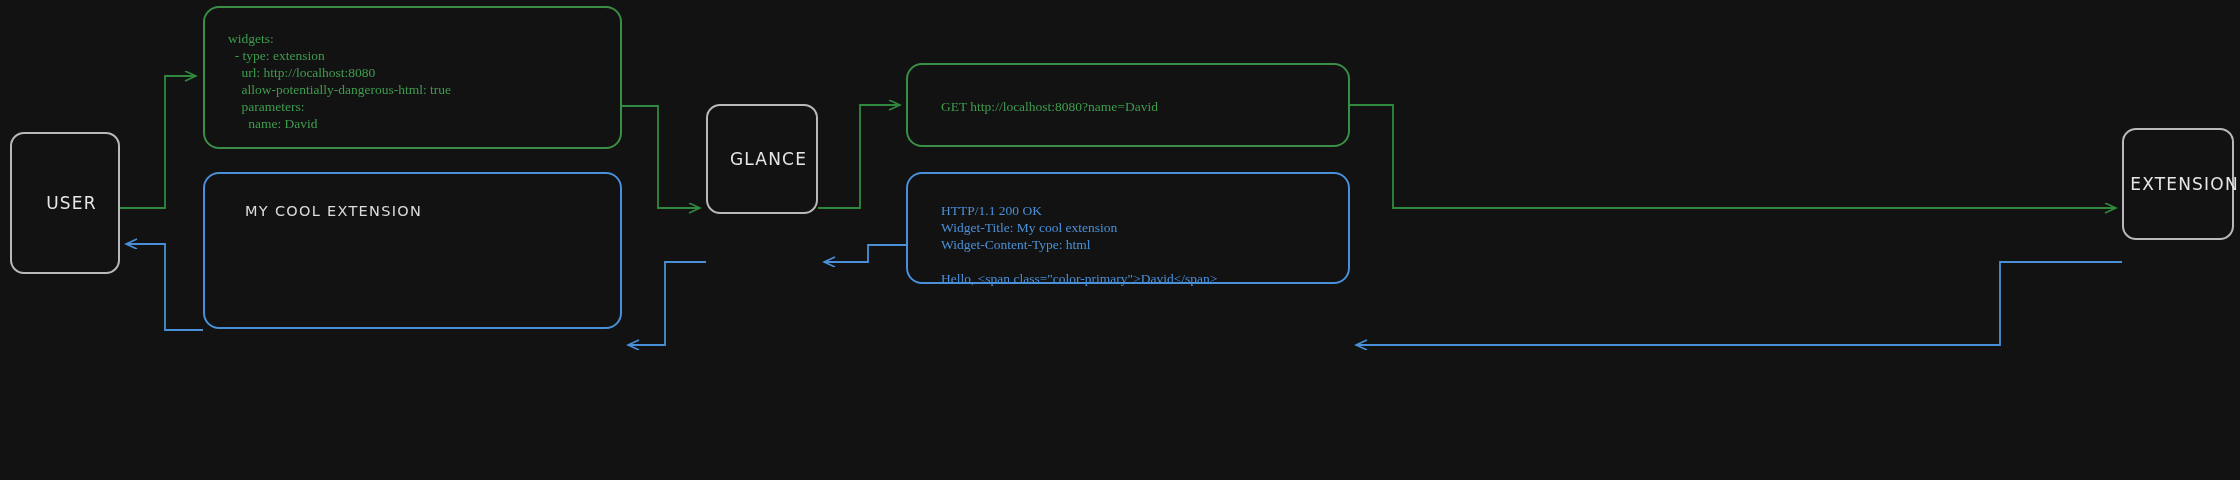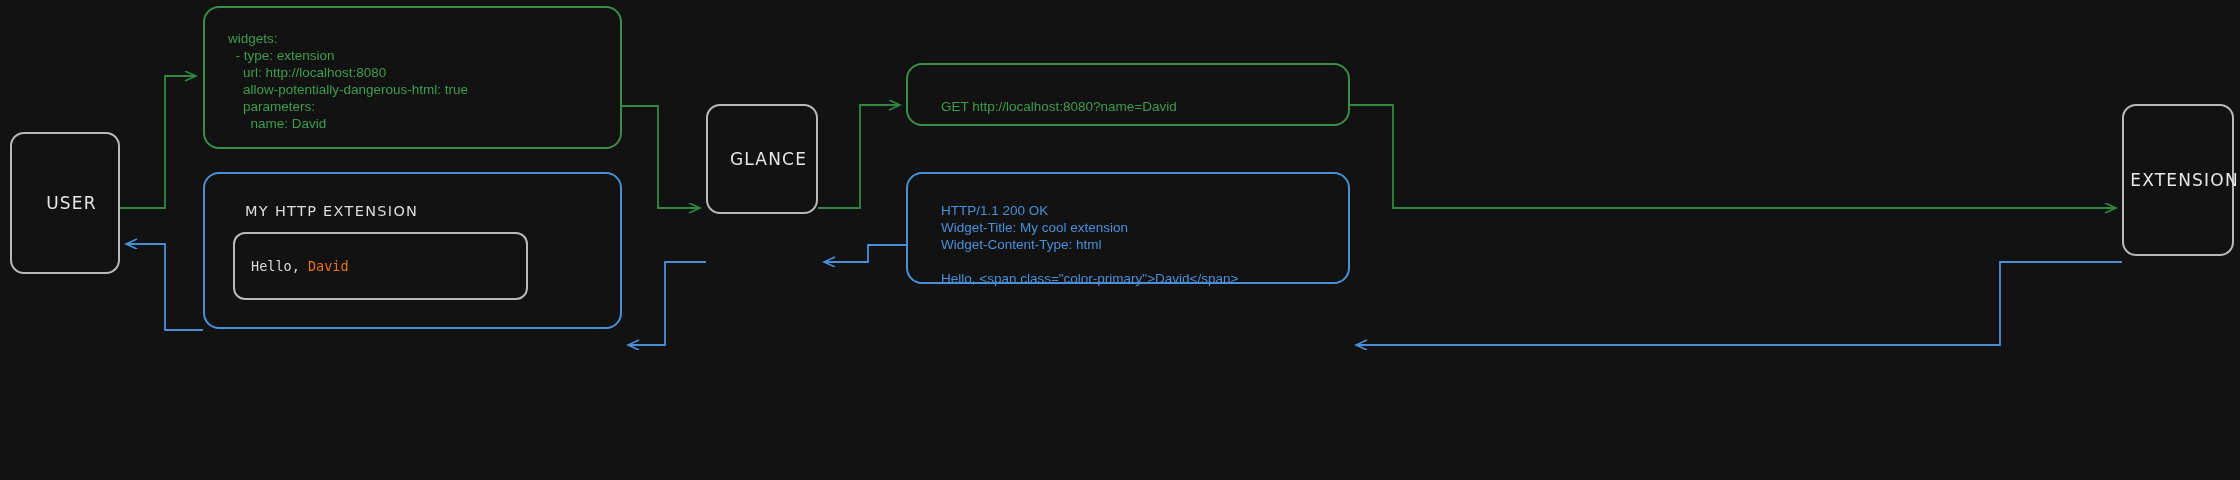--- a/index.html
+++ b/index.html
@@ -12,36 +12,36 @@
   svg.wires{position:absolute;left:0;top:0;width:2240px;height:480px;pointer-events:none;}
 
   .node{
     position:absolute;border:2px solid #b9b9b9;border-radius:14px;
     background:#121212;display:flex;align-items:center;justify-content:center;
     font-family:"DejaVu Sans","Liberation Sans",sans-serif;
     font-size:17px;letter-spacing:1.2px;color:#e6e6e6;box-sizing:border-box;padding-left:13px;
   }
   #node-user{left:10px;top:132px;width:110px;height:142px;}
   #node-glance{left:706px;top:104px;width:112px;height:110px;}
-  #node-extension{left:2122px;top:104px;width:112px;height:152px;align-items:center;}
+  #node-extension{left:2122px;top:128px;width:112px;height:112px;align-items:center;}
 
   .panel{
     position:absolute;border:2px solid;border-radius:16px;background:#121212;
     box-sizing:border-box;
   }
   .panel.green{border-color:#3a8f46;}
   .panel.blue{border-color:#4a90d9;}
 
   #panel-config{left:203px;top:6px;width:419px;height:143px;}
-  #panel-request{left:906px;top:63px;width:444px;height:63px;}
+  #panel-request{left:906px;top:63px;width:444px;height:84px;}
   #panel-response{left:906px;top:172px;width:444px;height:112px;}
   #panel-widget{left:203px;top:172px;width:419px;height:157px;}
 
   pre.code{
-    margin:0;font-family:Liberation Sans, sans-serif;
+    margin:0;font-family:Liberation Serif, serif;
     font-size:13.5px;line-height:17px;white-space:pre;
   }
   #panel-config .code{position:absolute;left:23px;top:22px;color:#3f9c4f;}
   #panel-request .code{position:absolute;left:33px;top:33px;color:#3f9c4f;}
   #panel-response .code{position:absolute;left:33px;top:28px;color:#4a90d9;}
 
   #widget-title{
     position:absolute;left:40px;top:29px;
     font-family:"DejaVu Sans","Liberation Sans",sans-serif;
     font-size:14.5px;letter-spacing:1.3px;color:#dcdcdc;
@@ -125,19 +125,16 @@
 
   <div class="panel blue" id="panel-response">
     <pre class="code">HTTP/1.1 200 OK
 Widget-Title: My cool extension
 Widget-Content-Type: html
 
 Hello, &lt;span class="color-primary"&gt;David&lt;/span&gt;</pre>
   </div>
 
   <div class="panel blue" id="panel-widget">
-    <div id="widget-title">MY HTTP EXTENSION</div>
-    <div id="widget-body">
-      <div id="widget-greeting"><span>Hello, </span><span class="hl">David</span></div>
-    </div>
+    <div id="widget-title">MY COOL EXTENSION</div>
   </div>
 
 </div>
 
 </body></html>

